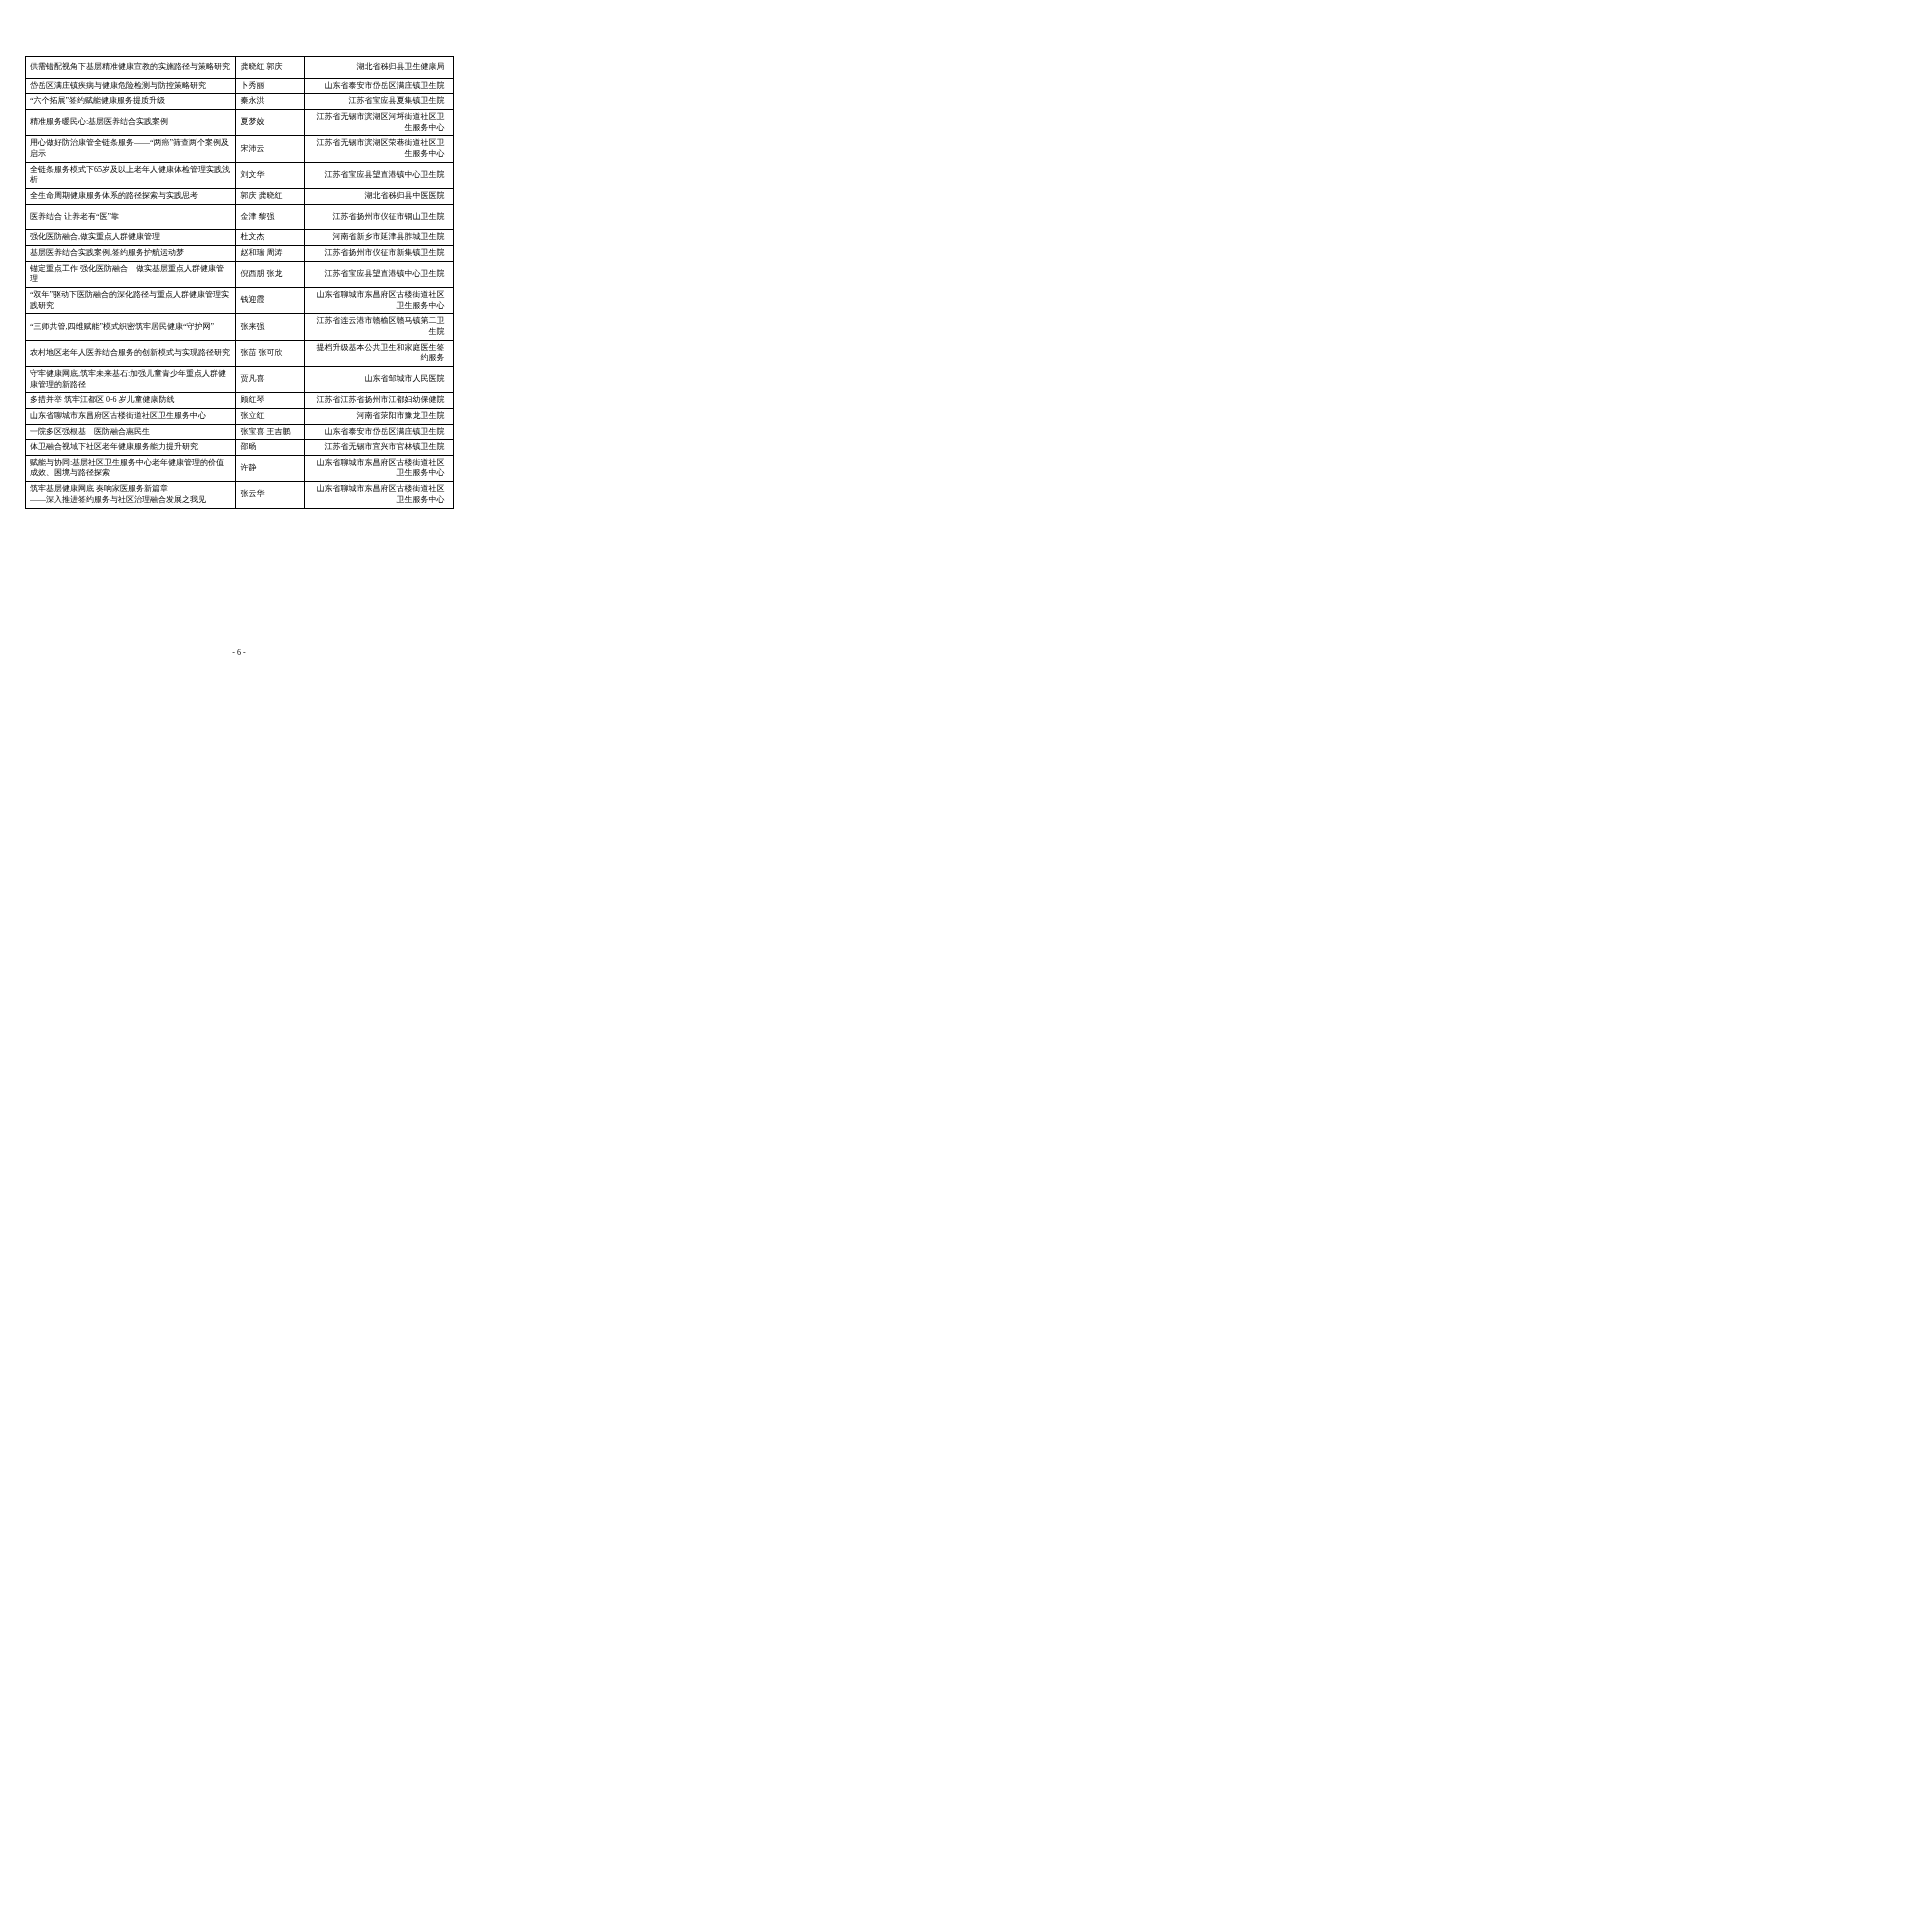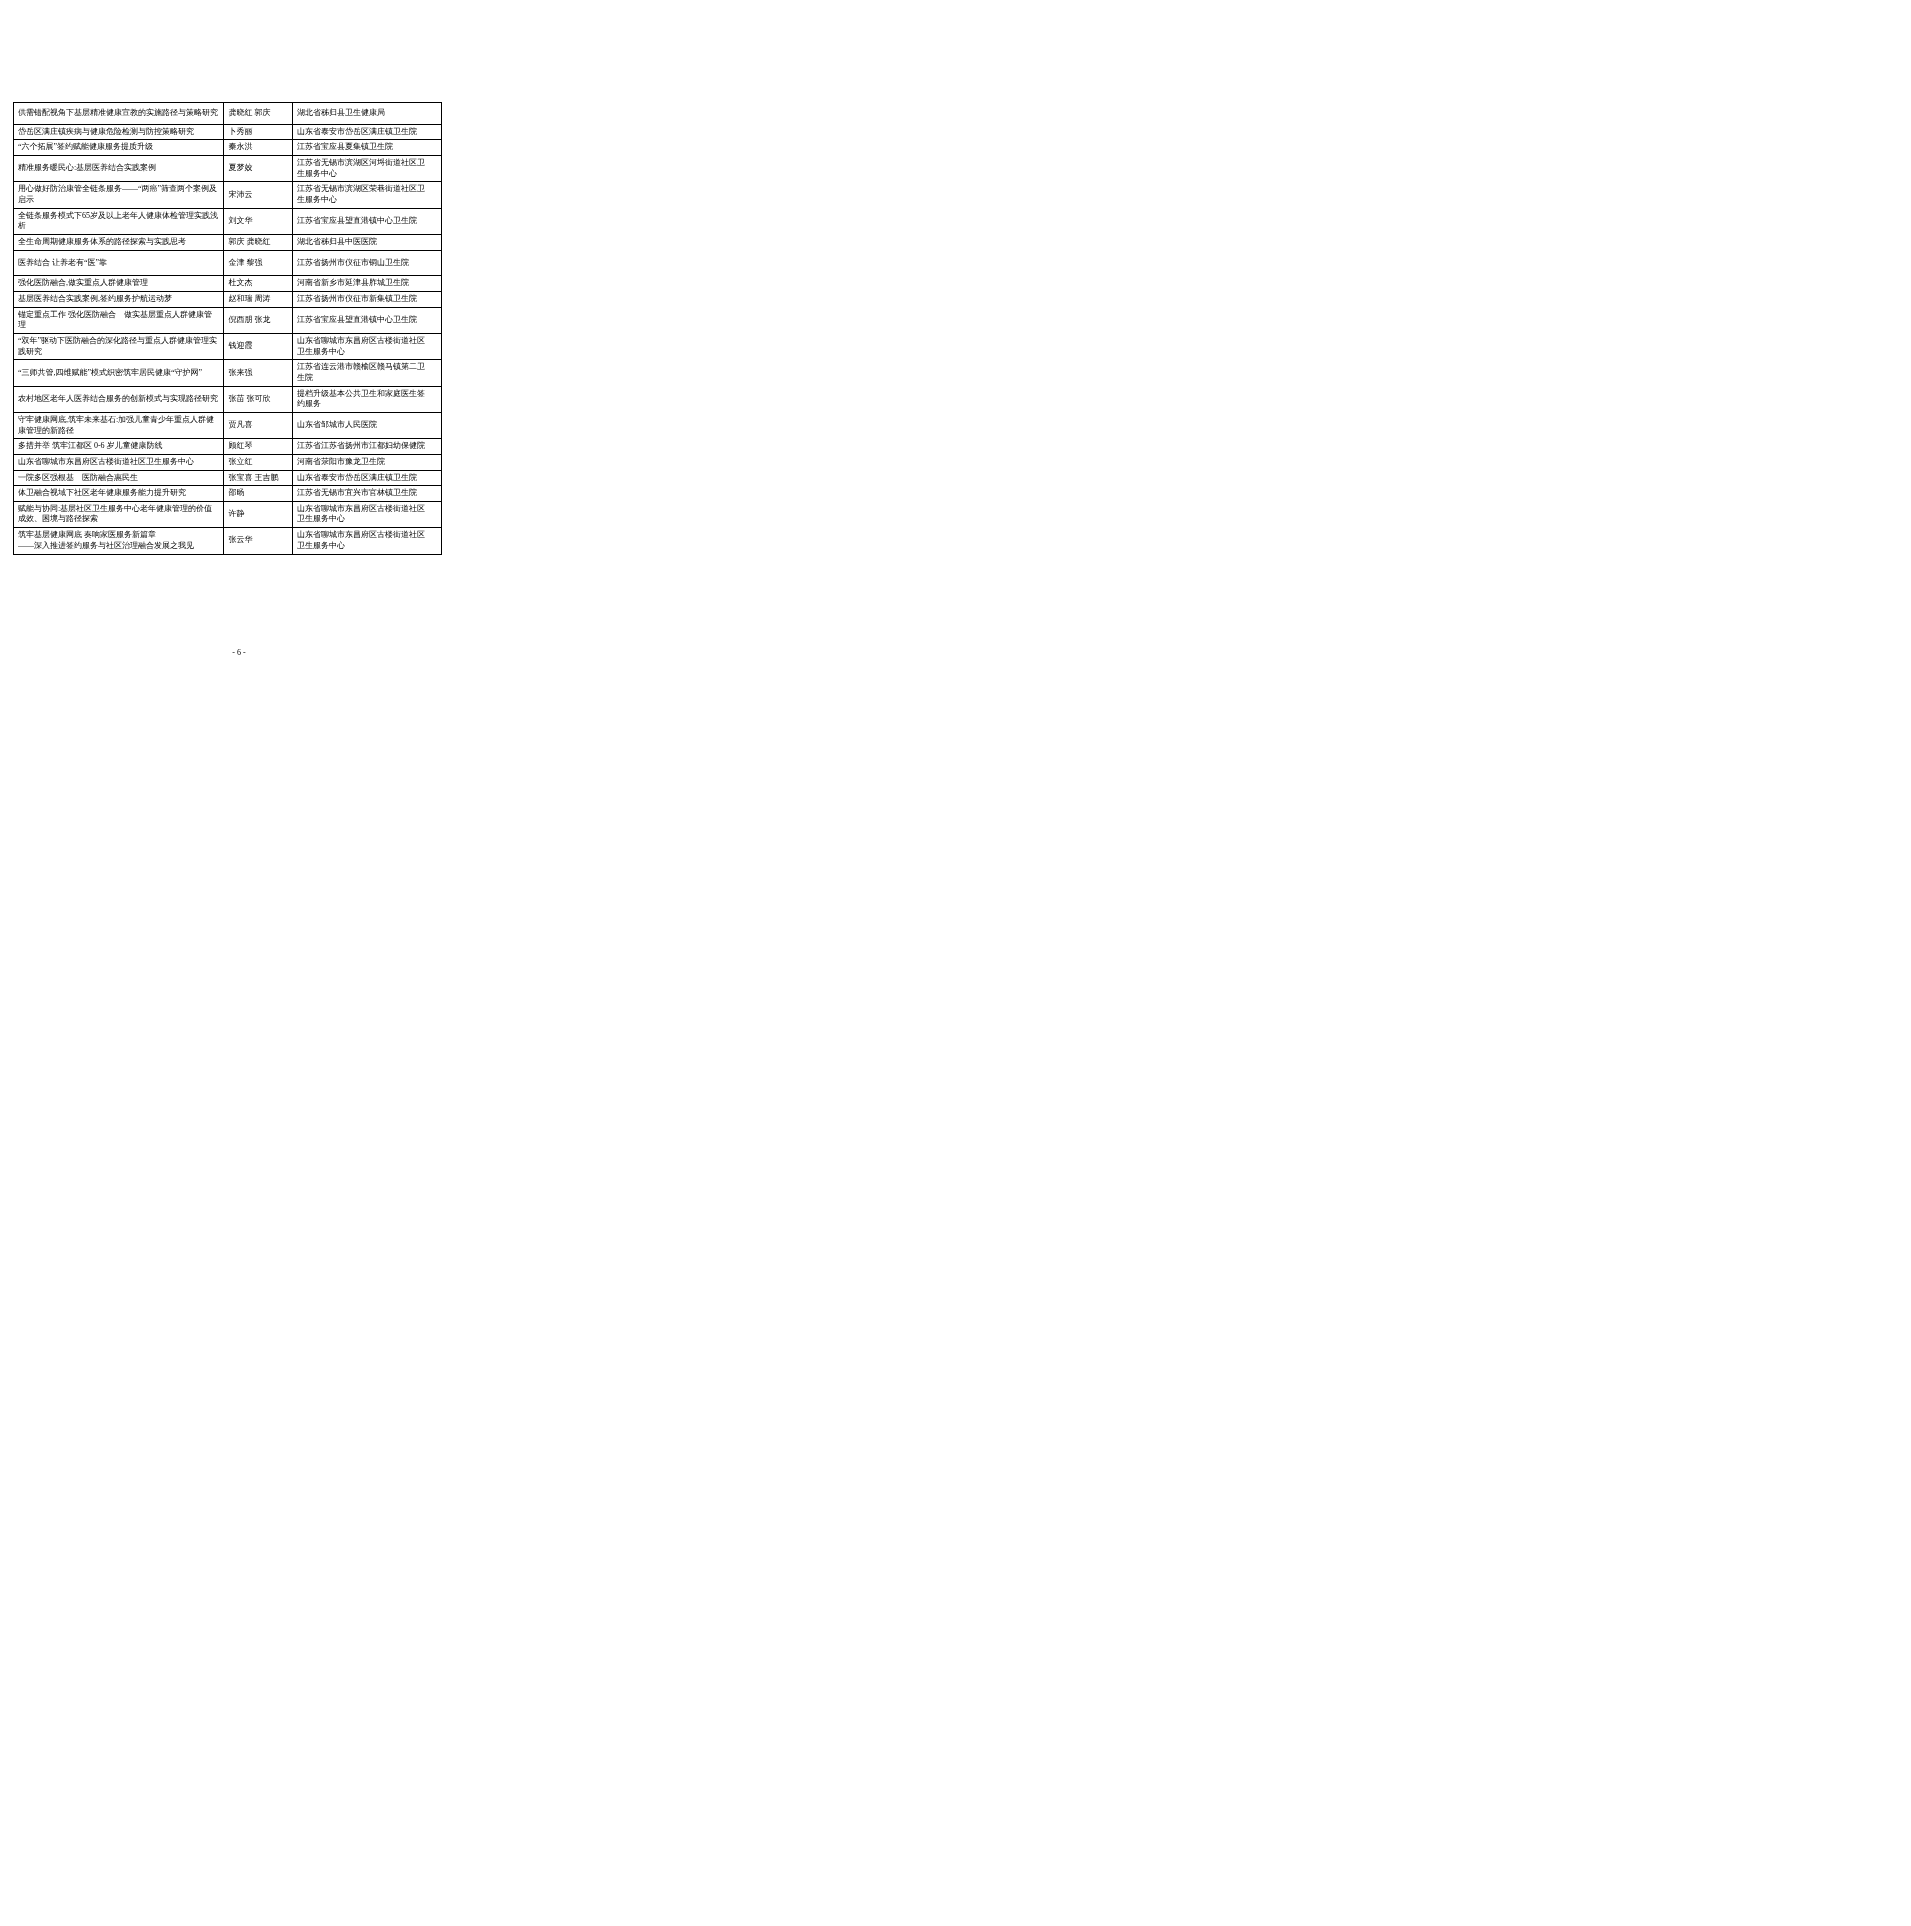--- a/index.html
+++ b/index.html
@@ -7,44 +7,43 @@
     position:relative;
     width:478px;
     height:676px;
     background:#ffffff;
     font-family:"Liberation Serif","DejaVu Serif",serif;
     color:#000000;
     overflow:hidden;
   }
   table.doc-table{
     position:absolute;
-    left:13px;
+    left:25px;
     top:56px;
     width:428px;
     border-collapse:collapse;
     table-layout:fixed;
-    margin-top:46px;
   }
   col.c-title{width:210px;}
   col.c-authors{width:69px;}
   col.c-inst{width:149px;}
   td{
     border:0.4px solid #000;
     border-top-width:0.8px;
     border-bottom-width:0.8px;
     vertical-align:middle;
     font-size:8px;
     line-height:10.8px;
     white-space:pre-wrap;
     word-break:break-all;
     padding:1.9px 4.6px 1.9px 3.9px;
   }
   td.cell-title{padding:1.9px 4.6px 1.9px 3.9px;}
   td.cell-authors{padding:1.9px 2.3px 1.9px 4.6px;font-family:Liberation Serif, serif;}
-  td.cell-inst{padding:1.9px 8.5px 1.9px 3.9px;}
+  td.cell-inst{padding:1.9px 8.5px 1.9px 3.9px;text-align:right;}
   tr:nth-child(1) td{padding-top:5px;padding-bottom:5px;}
   tr:nth-child(8) td{padding-top:7px;padding-bottom:7px;}
   tr:nth-child(22) td{padding-top:3.5px;padding-bottom:3.5px;}
   tr:nth-child(23) td{padding-top:5.4px;padding-bottom:5.4px;}
   .page-number{
     position:absolute;
     left:0;
     top:648px;
     width:100%;
     text-align:center;

